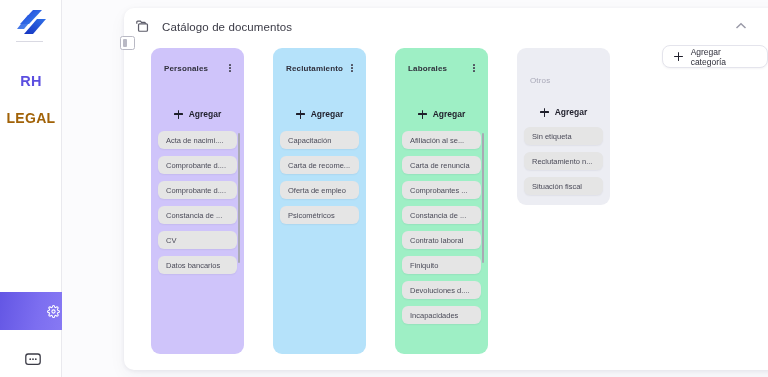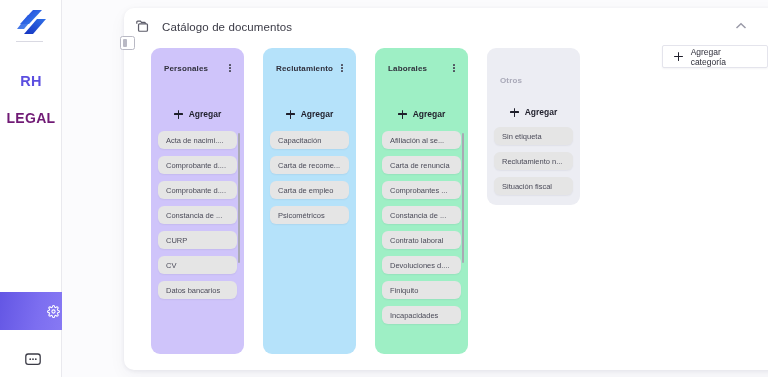--- a/index.html
+++ b/index.html
@@ -33,21 +33,21 @@
     position: absolute; top: 41px; left: 16px;
     width: 27px; height: 1px; background: #d9d9e2;
   }
   .nav-label {
     position: absolute; left: 0; width: 62px;
     text-align: center;
     font-size: 14.5px; font-weight: 700;
     letter-spacing: .3px;
   }
   .nav-rh    { top: 73px;  color: #5b4ee0; }
-  .nav-legal { top: 110px; color: #701a75; font-size: 14px; }
+  .nav-legal { top: 110px; color: #a16207; font-size: 14px; }
 
   .settings-pill {
     position: absolute; left: -14px; bottom: 47px;
     width: 86px; height: 38px;
     border-radius: 10px;
     background: linear-gradient(100deg,#5b4ee0 0%,#7c6ef0 60%,#8b7df5 100%);
     display: flex; align-items: center; justify-content: flex-end;
     padding-right: 12px;
     cursor: pointer;
   }
@@ -97,21 +97,21 @@
   .chevron-collapse {
     position: absolute; top: 20px; right: 20px;
     width: 14px; height: 12px; cursor: pointer;
   }
 
   
   .board {
     position: absolute;
     top: 48px; left: 89px;
     display: flex; align-items: flex-start;
-    gap: 19px;
+    gap: 29px;
     text-align: center;
   }
   .column {
     width: 93px;
     border-radius: 9px;
     padding: 13px 7px 10px 7px;
     position: relative;
     display: flex; flex-direction: column;
   }
   .col-personales    { background: #cfc4fa; height: 306px; }
@@ -121,21 +121,21 @@
 
   .col-head {
     display: flex; align-items: center; justify-content: space-between;
     padding: 0 2px 0 6px;
     height: 14px;
   }
   .col-title {
     font-size: 8px; font-weight: 700; color: #2f2f3b;
     letter-spacing: .15px;
   }
-  .col-title.muted { color: #a9a9b8; font-weight: 700; margin-top: 25px; }
+  .col-title.muted { color: #a9a9b8; font-weight: 400; margin-top: 25px; }
   .dots {
     width: 10px; height: 13px; cursor: pointer;
     display: flex; flex-direction: column; align-items: center;
     justify-content: center; gap: 1.6px;
   }
   .dots i { width: 1.7px; height: 1.7px; border-radius: 50%; background: #4a4a59; display: block; }
 
   .add-btn {
     margin: 32px 0 10px 0;
     display: flex; align-items: center; justify-content: center; gap: 6px;
@@ -170,21 +170,21 @@
     background: #a9a9b4; border-radius: 2px;
   }
   .scroll-zone { position: relative; }
 
   
   .add-category {
     position: absolute; top: 45px; left: 600px;
     display: flex; align-items: center; gap: 8px;
     background: #ffffff;
     border: 1px solid #e4e4ec;
-    border-radius: 2px;
+    border-radius: 8px;
     height: 23px; padding: 0 11px;
     font-size: 8.5px; color: #2f2f3b;
     cursor: pointer;
     box-shadow: 0 1px 2px rgba(40,40,70,.05);
   }
 </style>
 </head>
 <body>
 
 <div id="app">
@@ -260,21 +260,20 @@
           <div class="add-btn">
             <span class="plus"></span>
             <span>Agregar</span>
           </div>
           <div class="scroll-zone">
             <div class="items">
               <div class="item">Acta de nacimi....</div>
               <div class="item">Comprobante d....</div>
               <div class="item">Comprobante d....</div>
               <div class="item">Constancia de ...</div>
-              <div class="item">CURP</div>
               <div class="item">CV</div>
               <div class="item">Datos bancarios</div>
             </div>
             <div class="scrollbar"></div>
           </div>
         </div>
         <div class="column col-reclutamiento">
           <div class="col-head">
             <span class="col-title">Reclutamiento</span>
             <div class="dots">
@@ -284,21 +283,21 @@
             </div>
           </div>
           <div class="add-btn">
             <span class="plus"></span>
             <span>Agregar</span>
           </div>
           <div class="scroll-zone">
             <div class="items">
               <div class="item">Capacitación</div>
               <div class="item">Carta de recome...</div>
-              <div class="item">Carta de empleo</div>
+              <div class="item">Oferta de empleo</div>
               <div class="item">Psicométricos</div>
             </div>
           </div>
         </div>
         <div class="column col-laborales">
           <div class="col-head">
             <span class="col-title">Laborales</span>
             <div class="dots">
               <i></i>
               <i></i>
@@ -309,22 +308,22 @@
             <span class="plus"></span>
             <span>Agregar</span>
           </div>
           <div class="scroll-zone">
             <div class="items">
               <div class="item">Afiliación al se...</div>
               <div class="item">Carta de renuncia</div>
               <div class="item">Comprobantes ...</div>
               <div class="item">Constancia de ...</div>
               <div class="item">Contrato laboral</div>
+              <div class="item">Finiquito</div>
               <div class="item">Devoluciones d....</div>
-              <div class="item">Finiquito</div>
               <div class="item">Incapacidades</div>
             </div>
             <div class="scrollbar"></div>
           </div>
         </div>
         <div class="column col-otros">
           <div class="col-head">
             <span class="col-title muted">Otros</span>
           </div>
           <div class="add-btn">

